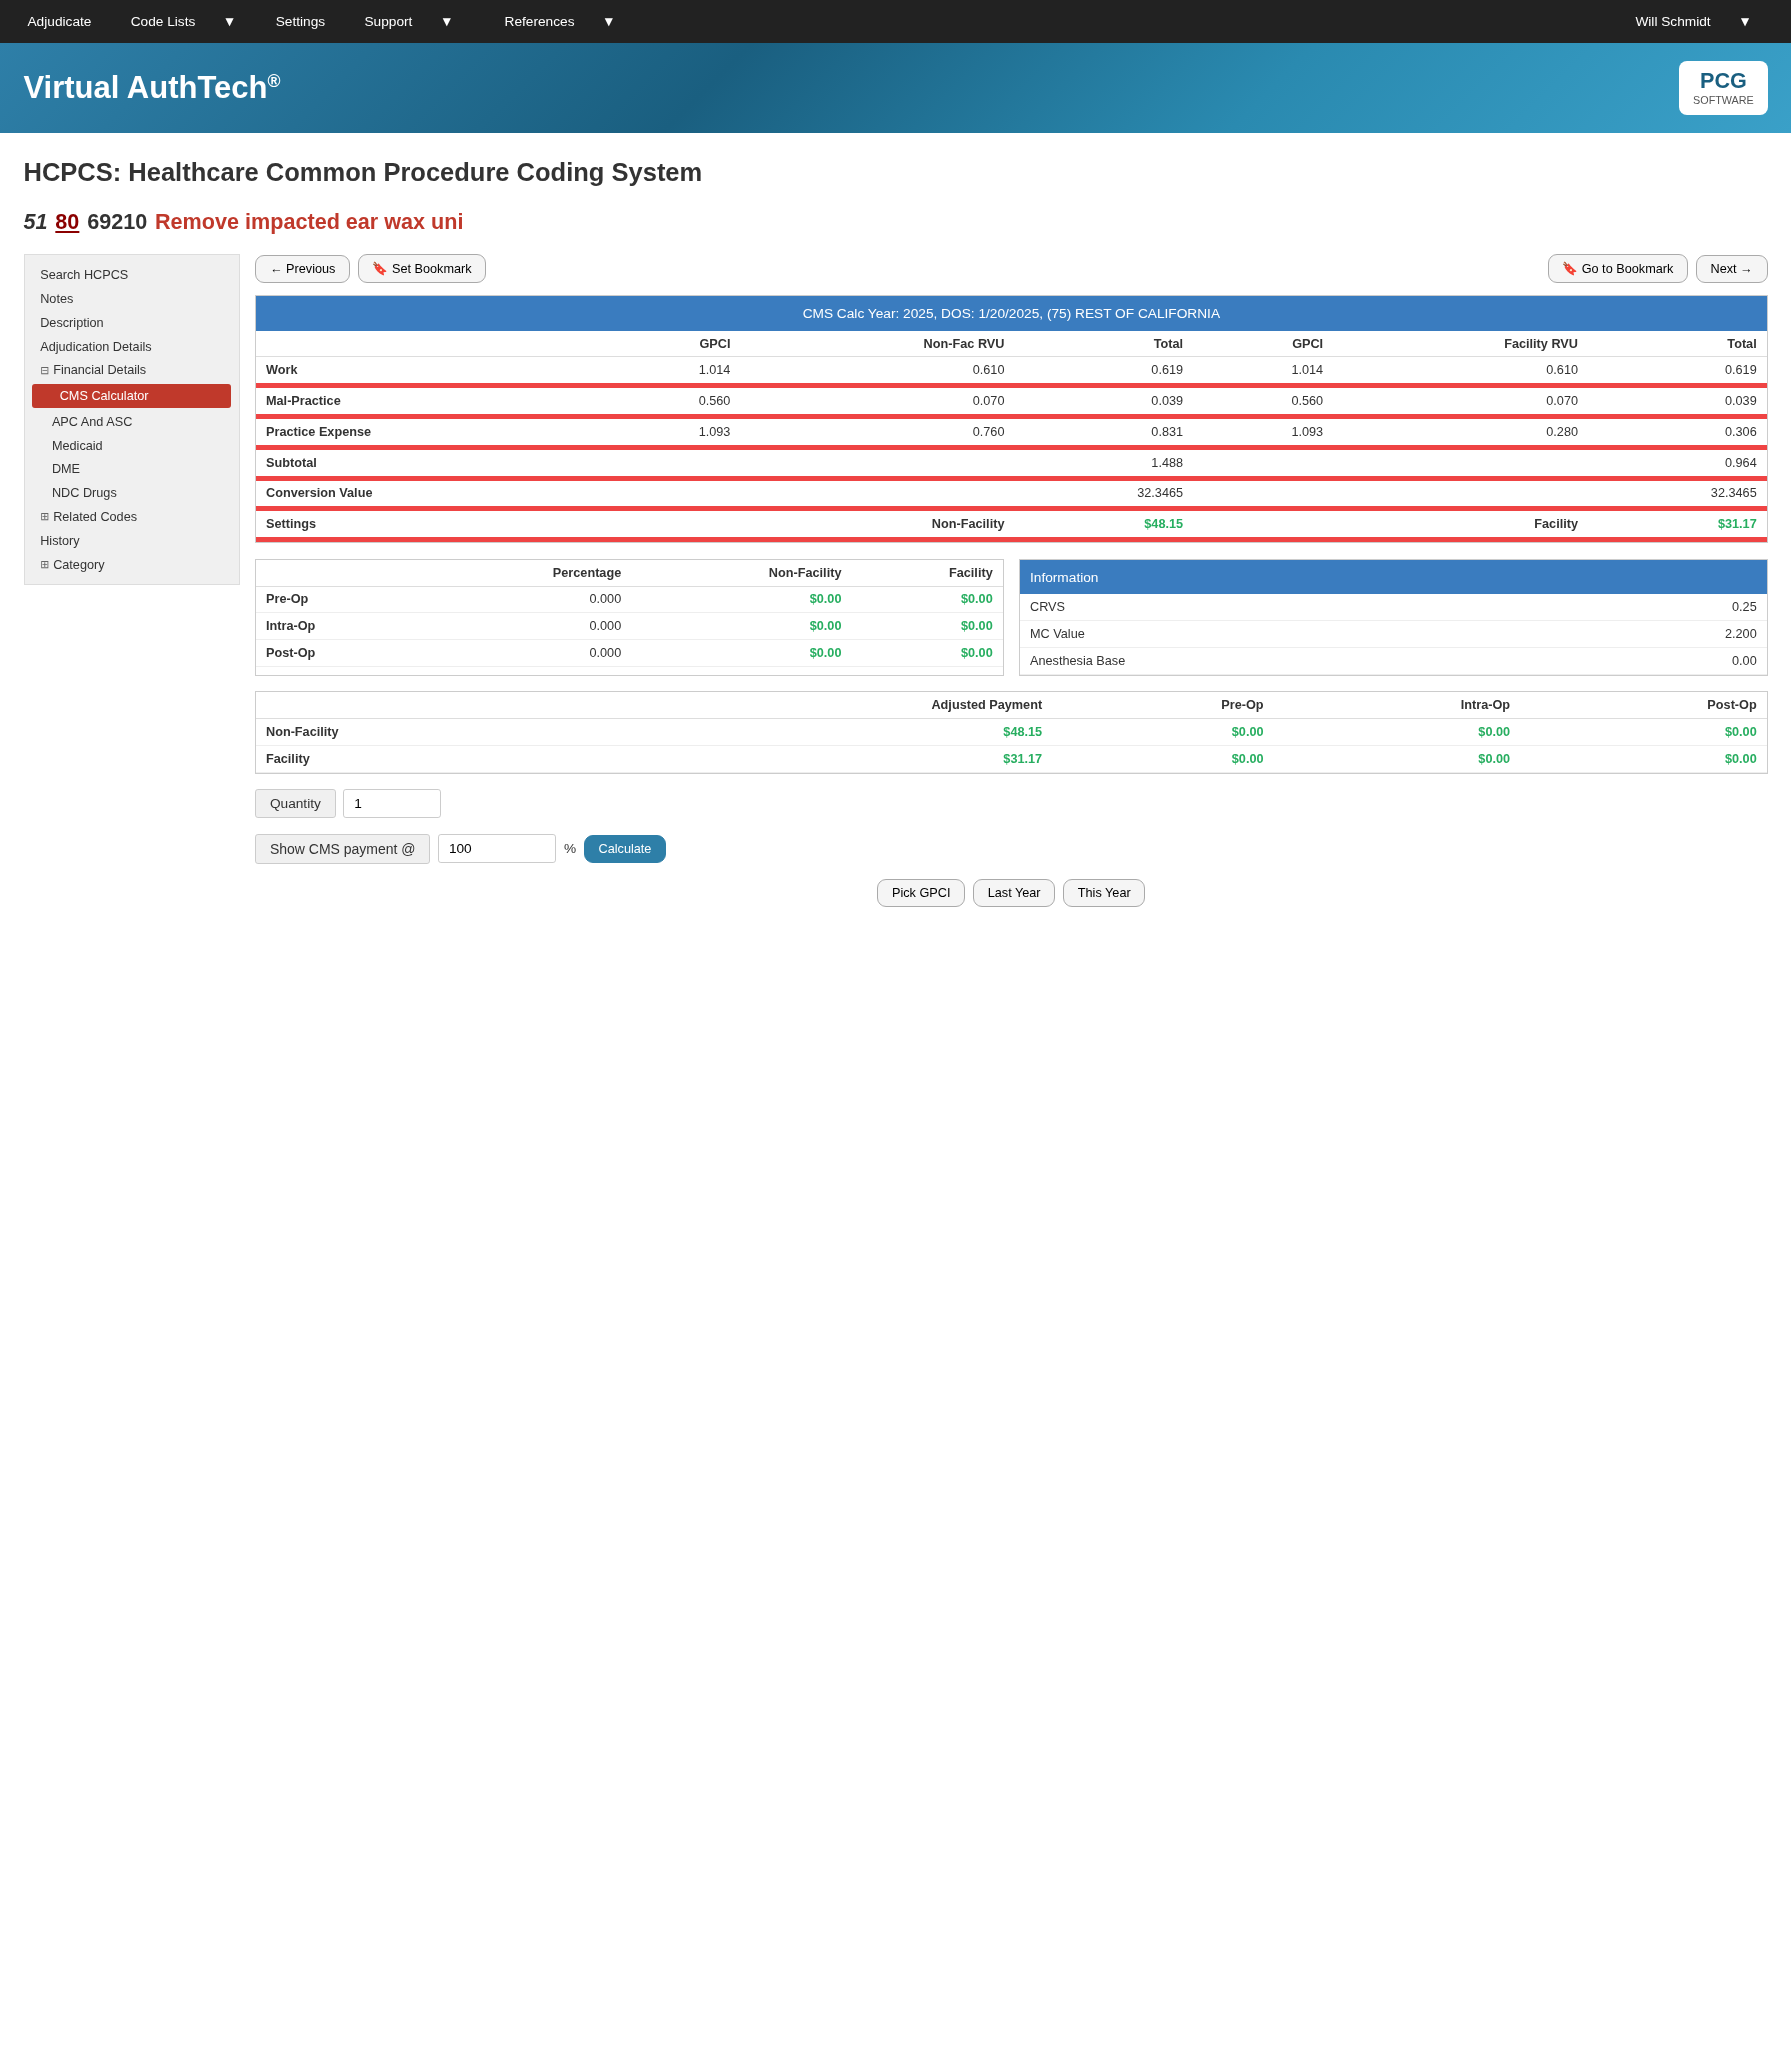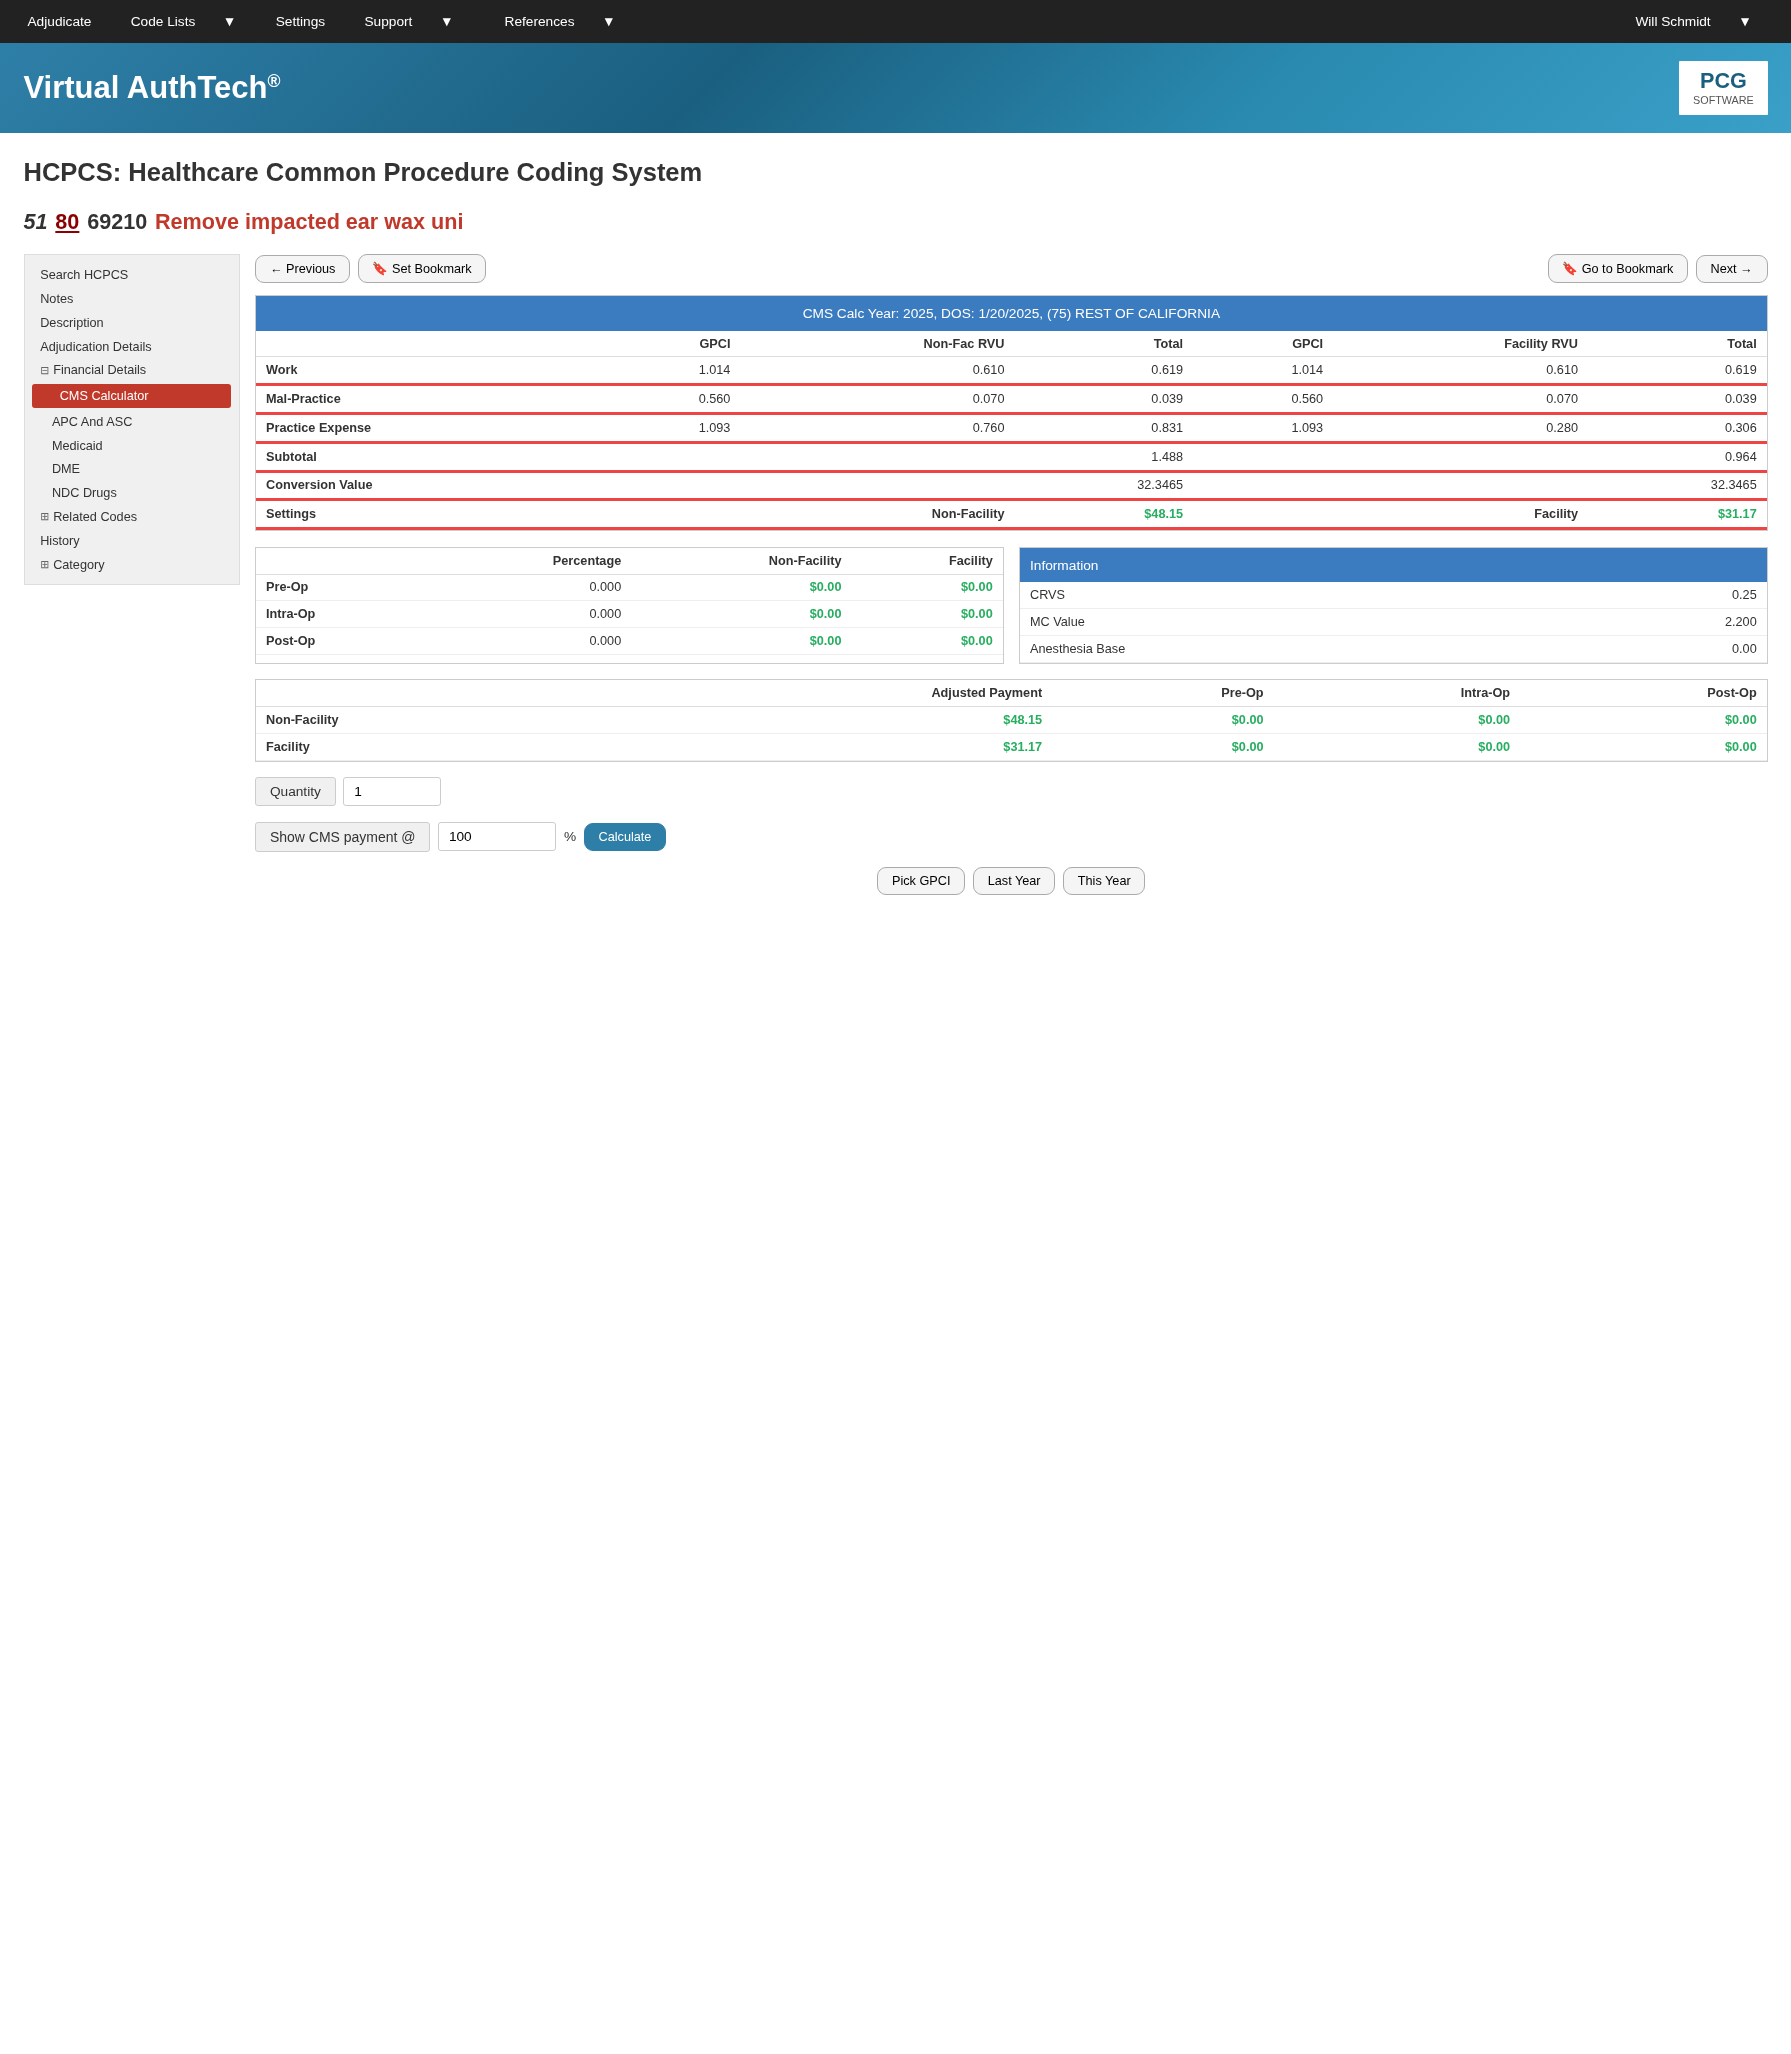--- a/index.html
+++ b/index.html
@@ -42,21 +42,21 @@
       font-size: 31px;
       font-weight: bold;
     }
     .brand-reg { font-size: 17.6px; vertical-align: super; }
     .pcg-logo {
       background: #fff;
       color: #1a5f80;
       font-weight: bold;
       font-size: 21.6px;
       padding: 7.8px 13.7px;
-      border-radius: 1px;
+      border-radius: 8px;
       text-align: center;
       line-height: 1.2;
     }
     .pcg-software-text { font-size: 10.8px; font-weight: normal; color: #555; }
 
     
     .page-content { padding: 23.5px 23.5px 23.5px 23.5px; }
 
     .page-title {
       font-size: 25.5px;
@@ -161,21 +161,21 @@
       padding: 5.9px 9.8px;
       text-align: right;
       font-weight: bold;
       border-bottom: 1px solid #ddd;
       background: #fff;
     }
     .cms-table th:first-child { text-align: left; }
     .cms-table td {
       padding: 5.9px 9.8px;
       text-align: right;
-      border-bottom: 3px solid #ef4444;
+      border-bottom: 5px solid #ef4444;
     }
     .cms-table td:first-child { text-align: left; font-weight: bold; }
     .cms-table .payment-row td { font-weight: bold; }
     .green-val { color: #27ae60; font-weight: bold; }
 
     
     .lower-tables-row {
       display: flex;
       gap: 15.7px;
       margin-bottom: 15.7px;

